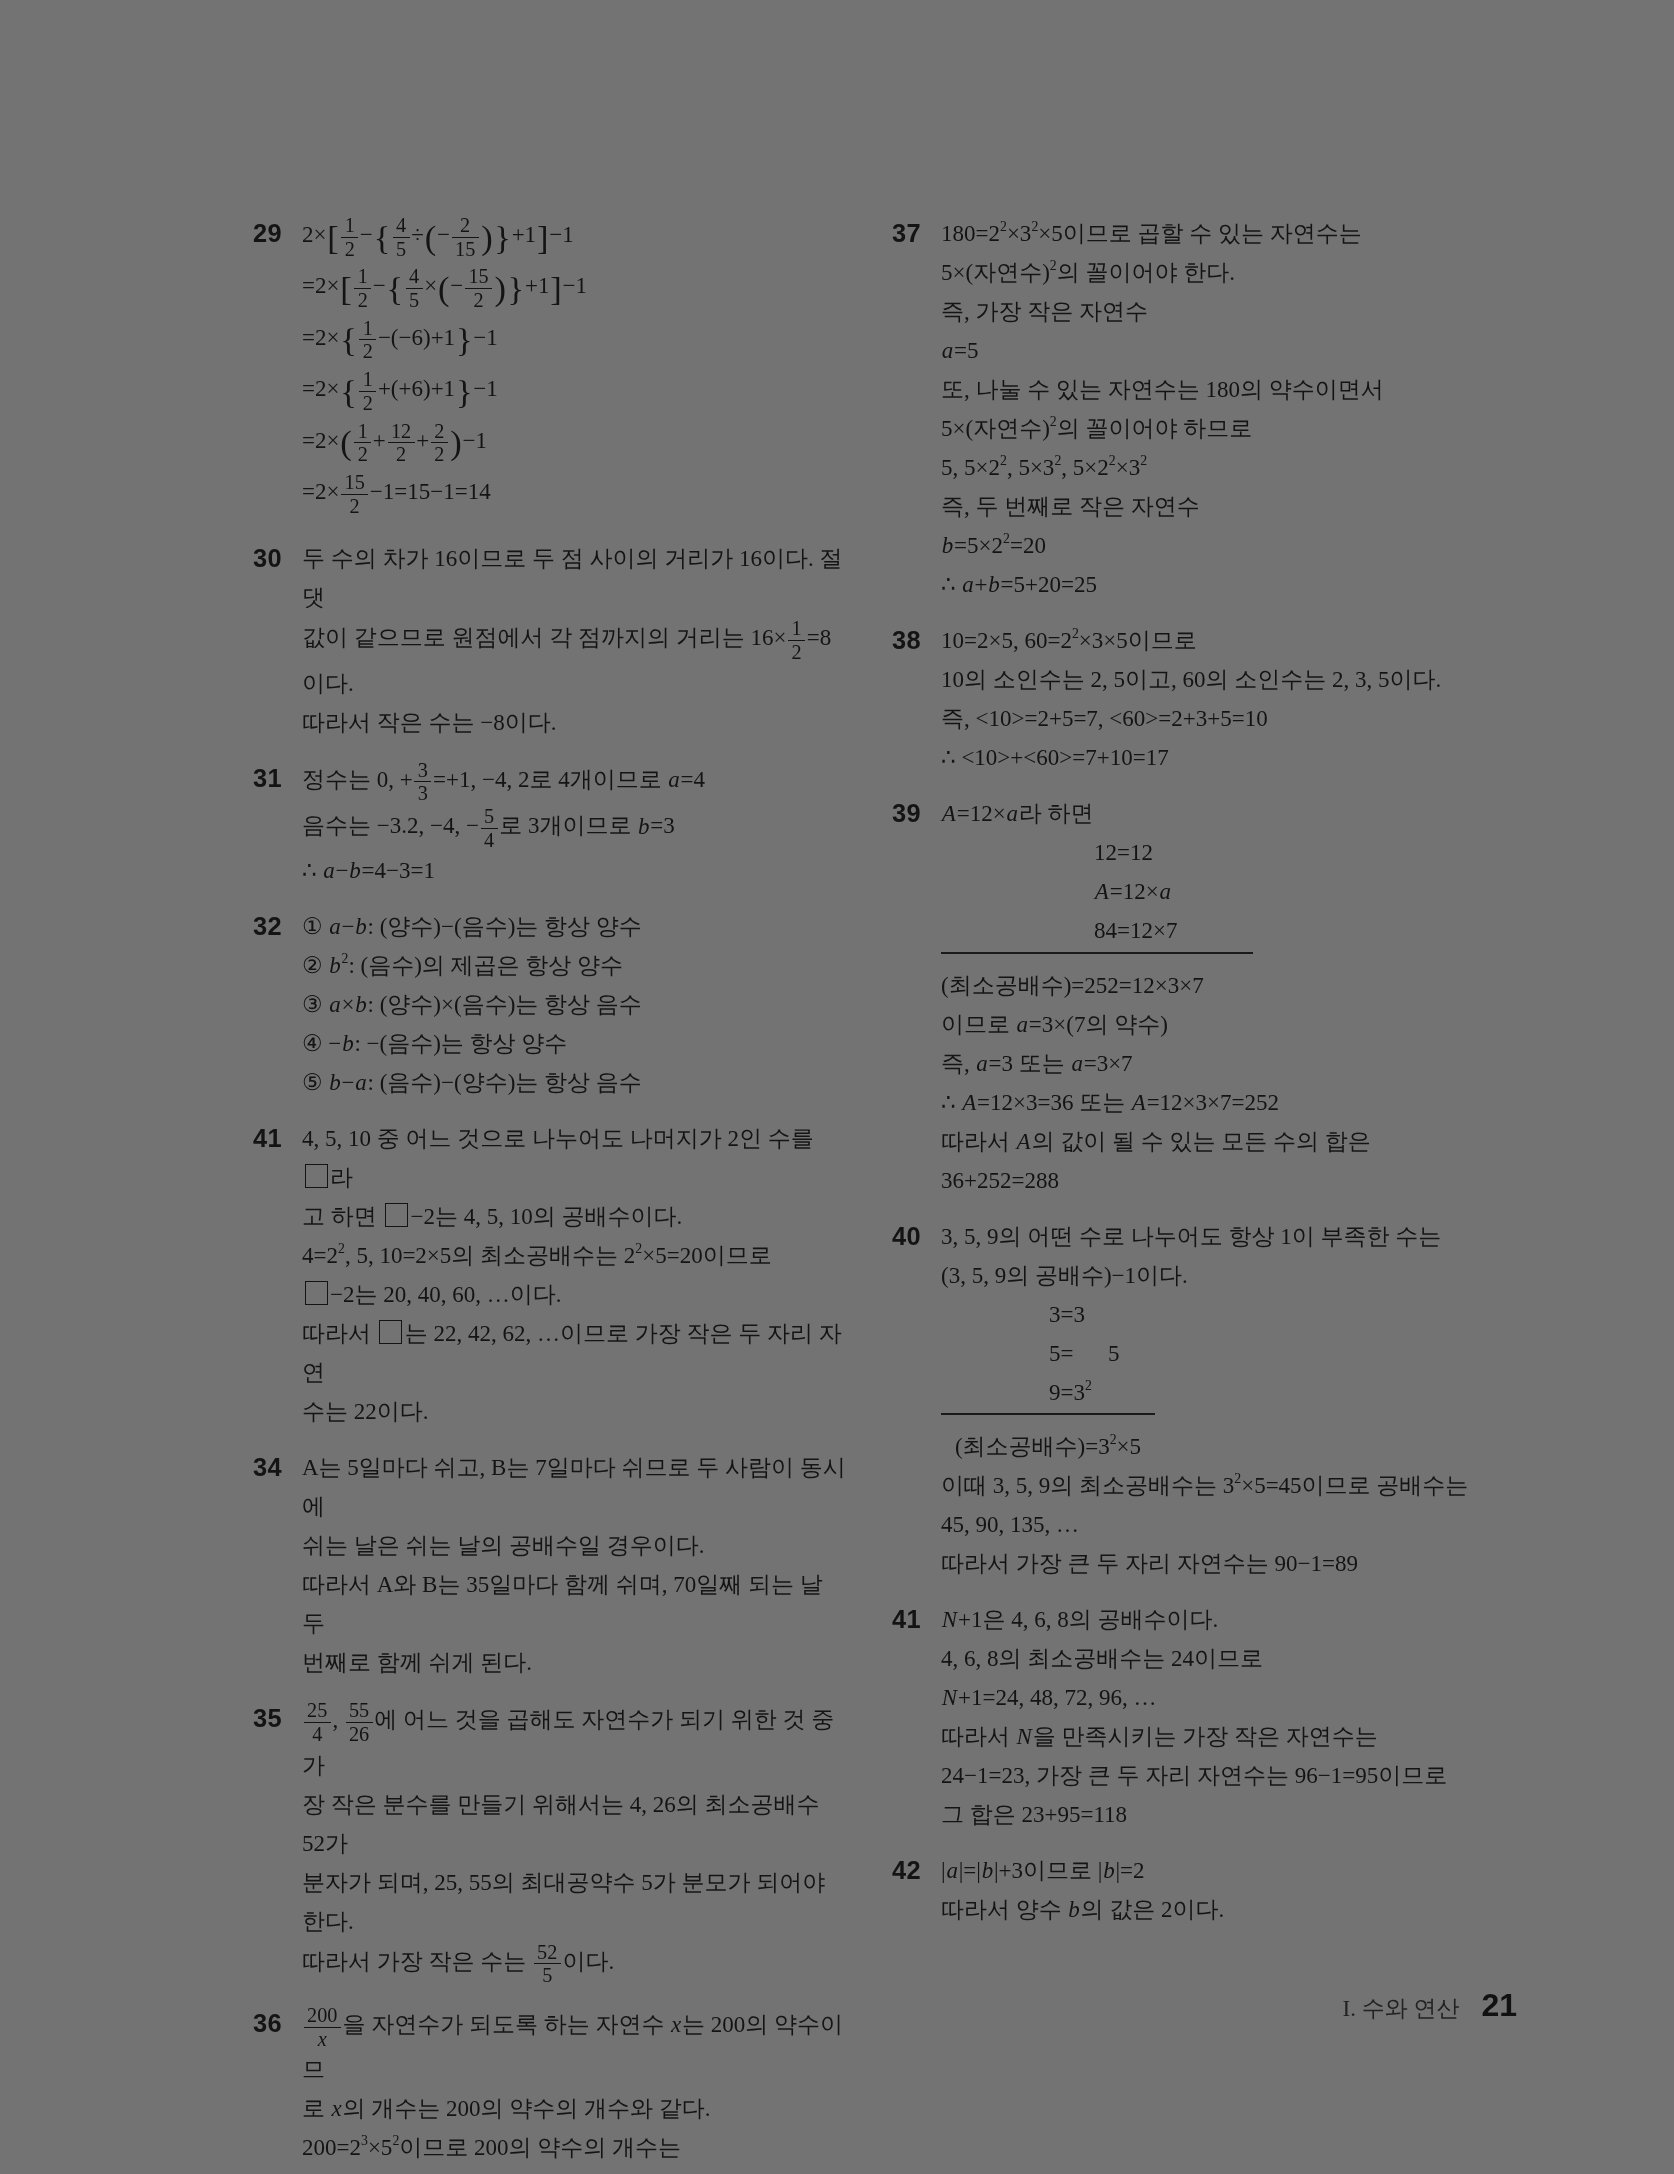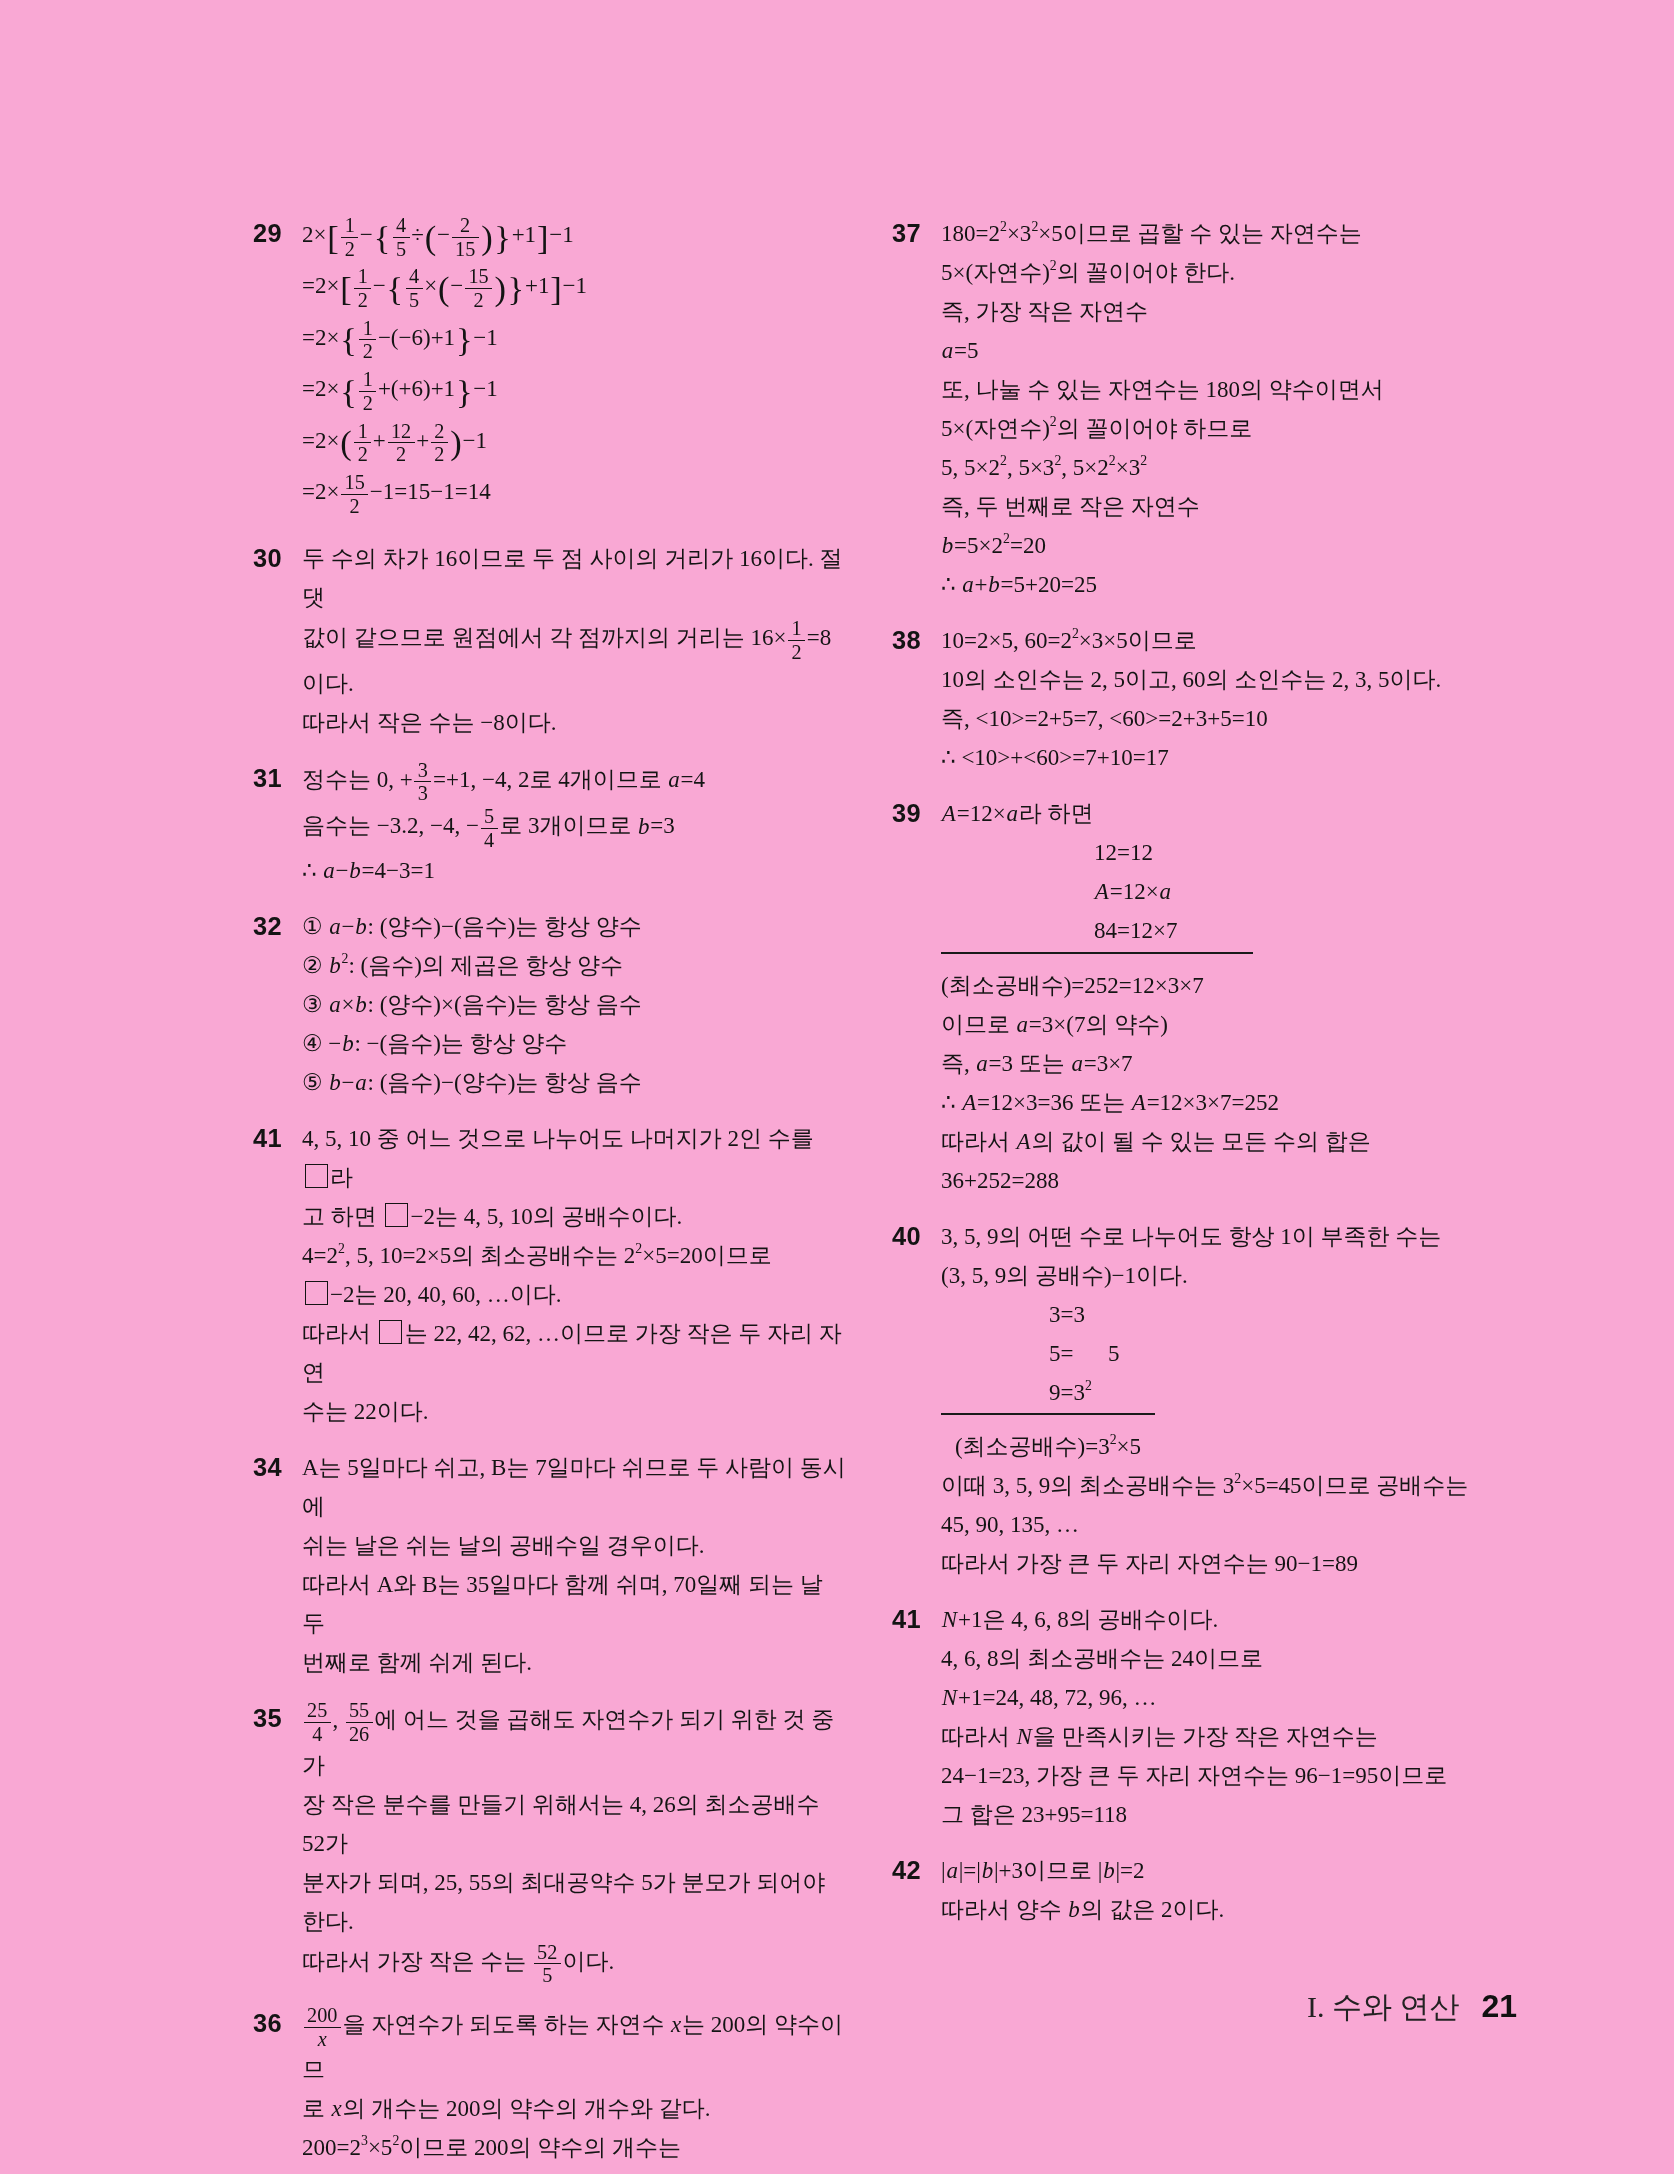--- a/index.html
+++ b/index.html
@@ -1,16 +1,16 @@
 <!DOCTYPE html>
 <html style="font-size:13.6px"><head>
 <meta charset="utf-8">
 <style>
   html,body{margin:0;padding:0;background:#ffffff;}
-  .page{position:relative;width:1675px;height:2175px;background:#f9a8d4;overflow:hidden;
+  .page{position:relative;width:1675px;height:2175px;background:#737373;overflow:hidden;
         font-family:"Liberation Serif","DejaVu Serif",serif;color:#141414;}
   .col{position:absolute;top:214px;}
   .col-left{left:253px;width:593px;}
   .col-right{left:892px;width:606px;}
   .problem{display:flex;margin-bottom:17px;}
   .pnum{flex:none;width:49px;font-family:"Liberation Sans","DejaVu Sans",sans-serif;
         font-weight:700;font-size:25.4px;line-height:39px;letter-spacing:0.4px;}
   .pbody{flex:1;font-size:23px;line-height:39px;}
   .line{min-height:39px;white-space:pre-wrap;}
   .line.eq{margin-bottom:5.1px;}
@@ -22,21 +22,21 @@
   .frac{display:inline-block;vertical-align:middle;text-align:center;
         line-height:1.12;font-size:0.88em;padding:0 1.7px;}
   .frac .num{display:block;padding:0 3.4px;}
   .frac .den{display:block;border-top:1.7px solid #141414;padding:0 3.4px;}
   sup{font-size:0.6em;vertical-align:0.7em;line-height:0;}
   .mvar{font-style:italic;padding:0 0.8px;font-family:"Liberation Serif","DejaVu Serif",serif;}
   .mbox{display:inline-block;width:21px;height:22px;border:1.7px solid #141414;
         vertical-align:-2.5px;margin:0 2.5px;}
   .bigb{display:inline-block;font-size:1.5em;vertical-align:middle;line-height:0.9;padding:0 0.8px;}
   .footer{position:absolute;top:1987px;right:158px;display:flex;align-items:baseline;gap:22px;}
-  .sec{font-size:30px;color:#222;}
+  .sec{font-size:23px;color:#222;}
   .pageno{font-family:"Liberation Sans","DejaVu Sans",sans-serif;font-weight:700;font-size:32px;color:#111;}
 </style>
 </head>
 <body>
 
 <div class="page">
   <div class="col col-left">
       <div class="problem">
         <div class="pnum">29</div>
         <div class="pbody">

